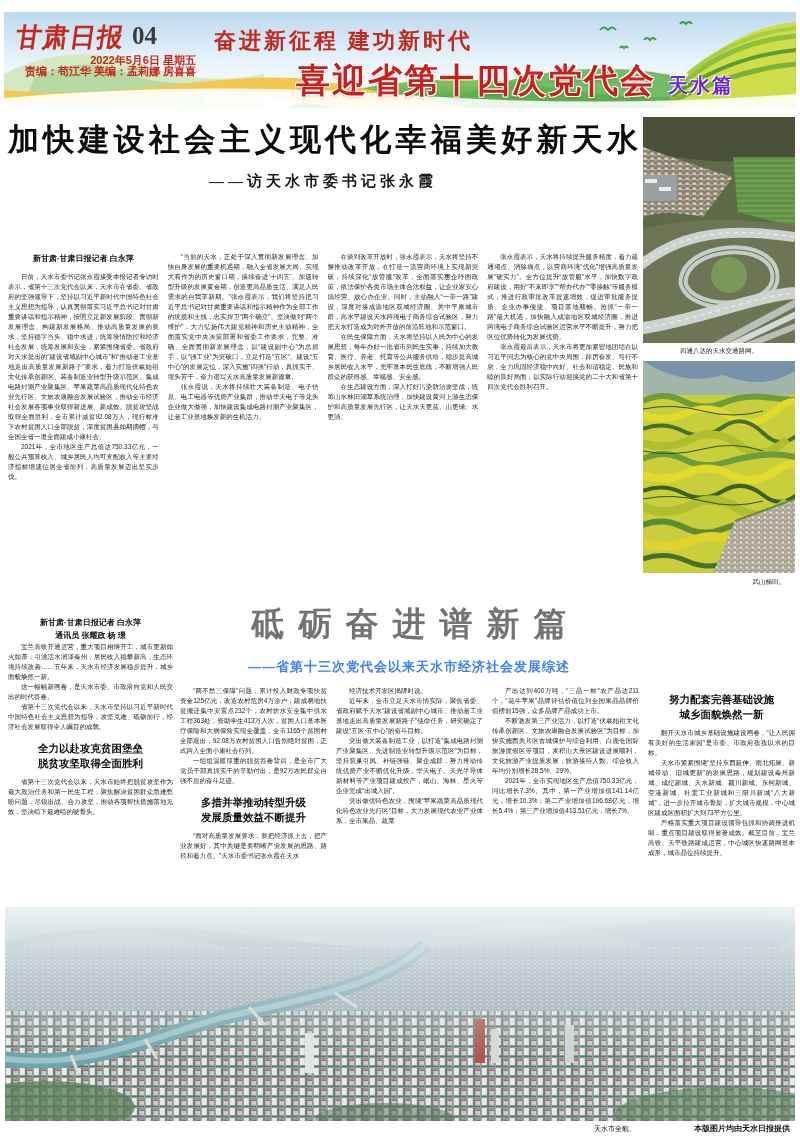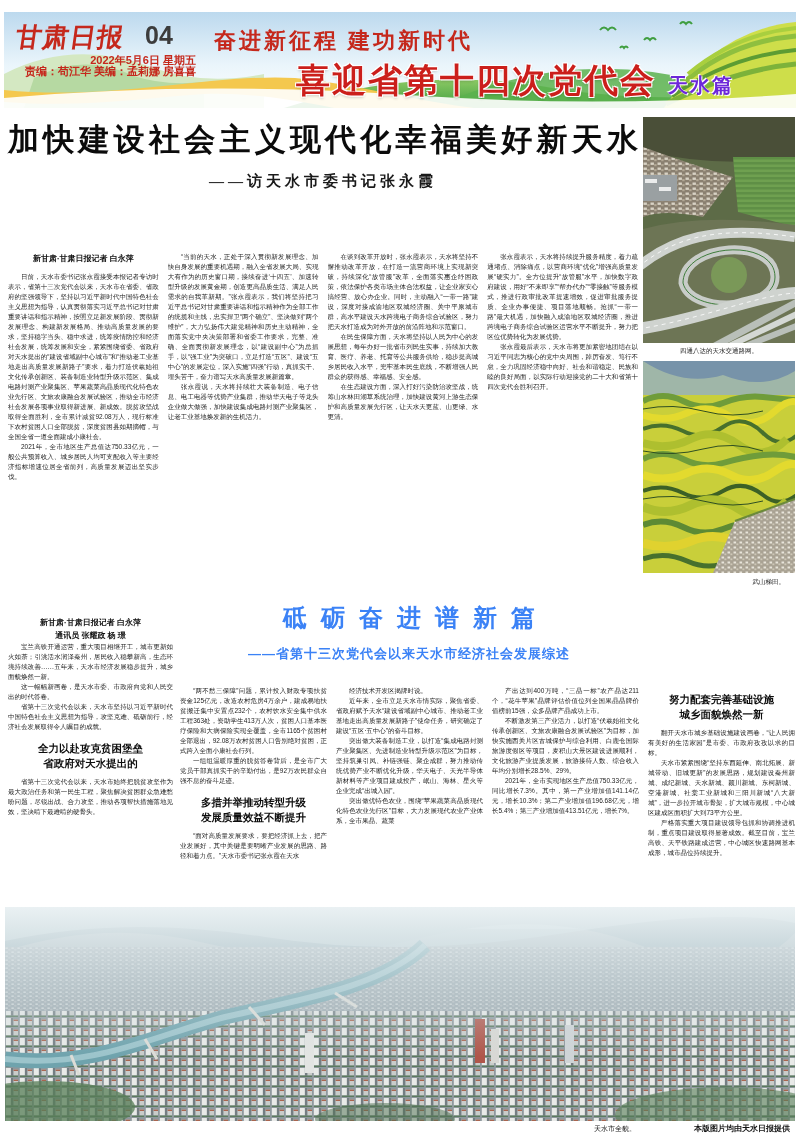--- a/index.html
+++ b/index.html
@@ -5,22 +5,22 @@
   html,body{margin:0;padding:0;}
   body{width:800px;height:1139px;position:relative;background:#ffffff;
        font-family:"Liberation Sans",sans-serif;overflow:hidden;}
 
   
   .banner{position:absolute;left:4px;top:12px;width:792px;height:96px;}
   .banner svg{position:absolute;left:0;top:0;width:100%;height:100%;}
   .masthead{position:absolute;left:12px;top:8px;width:180px;}
   .paper-name{font-family:"Liberation Serif",serif;font-weight:900;font-size:26px;
       color:#c5281c;transform:skewX(-8deg);display:inline-block;letter-spacing:1px;}
-  .page-no{font-family:Liberation Sans, sans-serif;font-weight:700;font-size:25px;
-      color:#3c3c3c;margin-left:21px;vertical-align:2px;}
+  .page-no{font-family:Liberation Serif, serif;font-weight:700;font-size:25px;
+      color:#3c3c3c;margin-left:8px;vertical-align:2px;}
   .mast-line{font-size:11px;color:#c5281c;line-height:11px;font-weight:700;text-align:right;}
   .slogan-top{position:absolute;left:210px;top:14px;font-size:22px;font-weight:900;
       color:#c5281c;letter-spacing:3px;white-space:nowrap;}
   .slogan-main{position:absolute;left:292px;top:46px;font-size:34px;font-weight:900;
       color:#cb1f1b;letter-spacing:2px;white-space:nowrap;
       text-shadow:-1px -1px 0 #fff,1px -1px 0 #fff,-1px 1px 0 #fff,1px 1px 0 #fff,0 2px 3px rgba(0,0,0,.2);}
   .edition-tag{font-size:20px;color:#6d28d9;margin-left:12px;letter-spacing:2px;
       text-shadow:-1px -1px 0 #fff,1px 1px 0 #fff;}
 
   
@@ -47,21 +47,21 @@
 
   
   .bottom-left{position:absolute;left:8px;top:616px;width:165px;height:289px;overflow:hidden;}
   .byline2{display:block;text-align:center;font-size:8px;font-weight:700;color:#111;line-height:13px;}
   .kai{font-family:"Liberation Serif",serif;}
   .subhead{font-size:10.5px;font-weight:900;text-align:center;line-height:15px;
       color:#0d0d0d;margin:9px 0 6px;text-indent:0 !important;}
   .subhead div{text-indent:0;}
   .mid-title{position:absolute;left:180px;top:602px;width:458px;text-align:center;}
   .mid-title h2{margin:0;font-family:"Liberation Serif",serif;font-weight:700;
-      font-size:24px;color:#3b82f6;letter-spacing:14px;text-indent:14px;white-space:nowrap;}
+      font-size:33px;color:#737373;letter-spacing:14px;text-indent:14px;white-space:nowrap;}
   .mid-title .msub{margin-top:11px;font-size:13px;font-weight:700;color:#3b82f6;letter-spacing:1px;}
   .bottom-cols{position:absolute;left:180px;top:686px;width:615px;height:219px;
       display:flex;gap:9px;overflow:hidden;}
   .bcol{flex:1;overflow:hidden;}
 
   
   .bottom-photo{position:absolute;left:5px;top:907px;width:790px;height:214px;overflow:hidden;}
   .bottom-photo svg{display:block;width:100%;height:100%;}
   .bottom-cap{position:absolute;left:545px;top:1124px;width:140px;text-align:center;
       font-size:7px;color:#222;font-family:Liberation Sans, sans-serif;}
@@ -217,21 +217,21 @@
 <div class="bottom-left news smalltext">
   <span class="byline2">新甘肃·甘肃日报记者 白永萍</span>
   <span class="byline2" style="">通讯员 张耀政 杨 璟</span>
   <div class="kai">
       <p>宝兰高铁开通运营，重大项目相继开工，城市更新如火如荼；引洮活水润泽秦州，居民收入稳攀新高，生态环境持续改善……五年来，天水市经济发展稳步提升，城乡面貌焕然一新。</p>
       <p>这一幅幅新画卷，是天水市委、市政府向党和人民交出的时代答卷。</p>
       <p>省第十三次党代会以来，天水市坚持以习近平新时代中国特色社会主义思想为指导，攻坚克难、砥砺前行，经济社会发展取得令人瞩目的成就。</p>
     </div>
   <div class="subhead">
     <div>全力以赴攻克贫困堡垒</div>
-    <div>省政府对天水提出的</div>
+    <div>脱贫攻坚取得全面胜利</div>
   </div>
   <div>
       <p>省第十三次党代会以来，天水市始终把脱贫攻坚作为最大政治任务和第一民生工程，聚焦解决贫困群众急难愁盼问题，尽锐出战、合力攻坚，推动各项帮扶措施落地见效，坚决啃下最难啃的硬骨头。</p>
     </div>
 </div>
 
 <div class="mid-title">
   <h2>砥砺奋进谱新篇</h2>
   <div class="msub">——省第十三次党代会以来天水市经济社会发展综述</div>
 </div>

